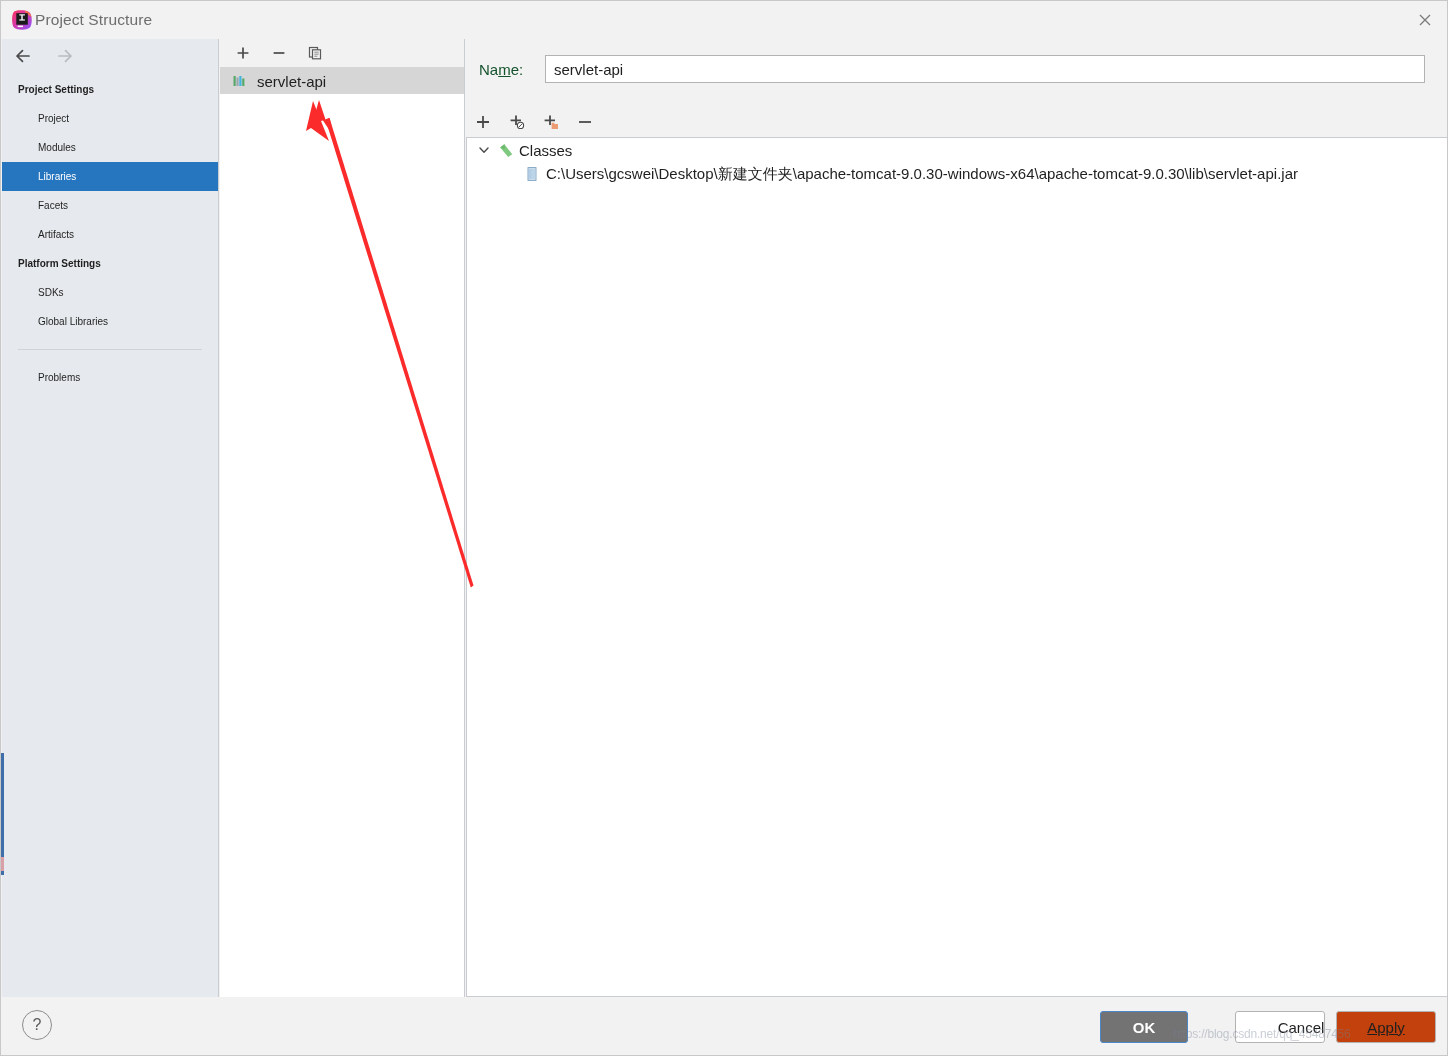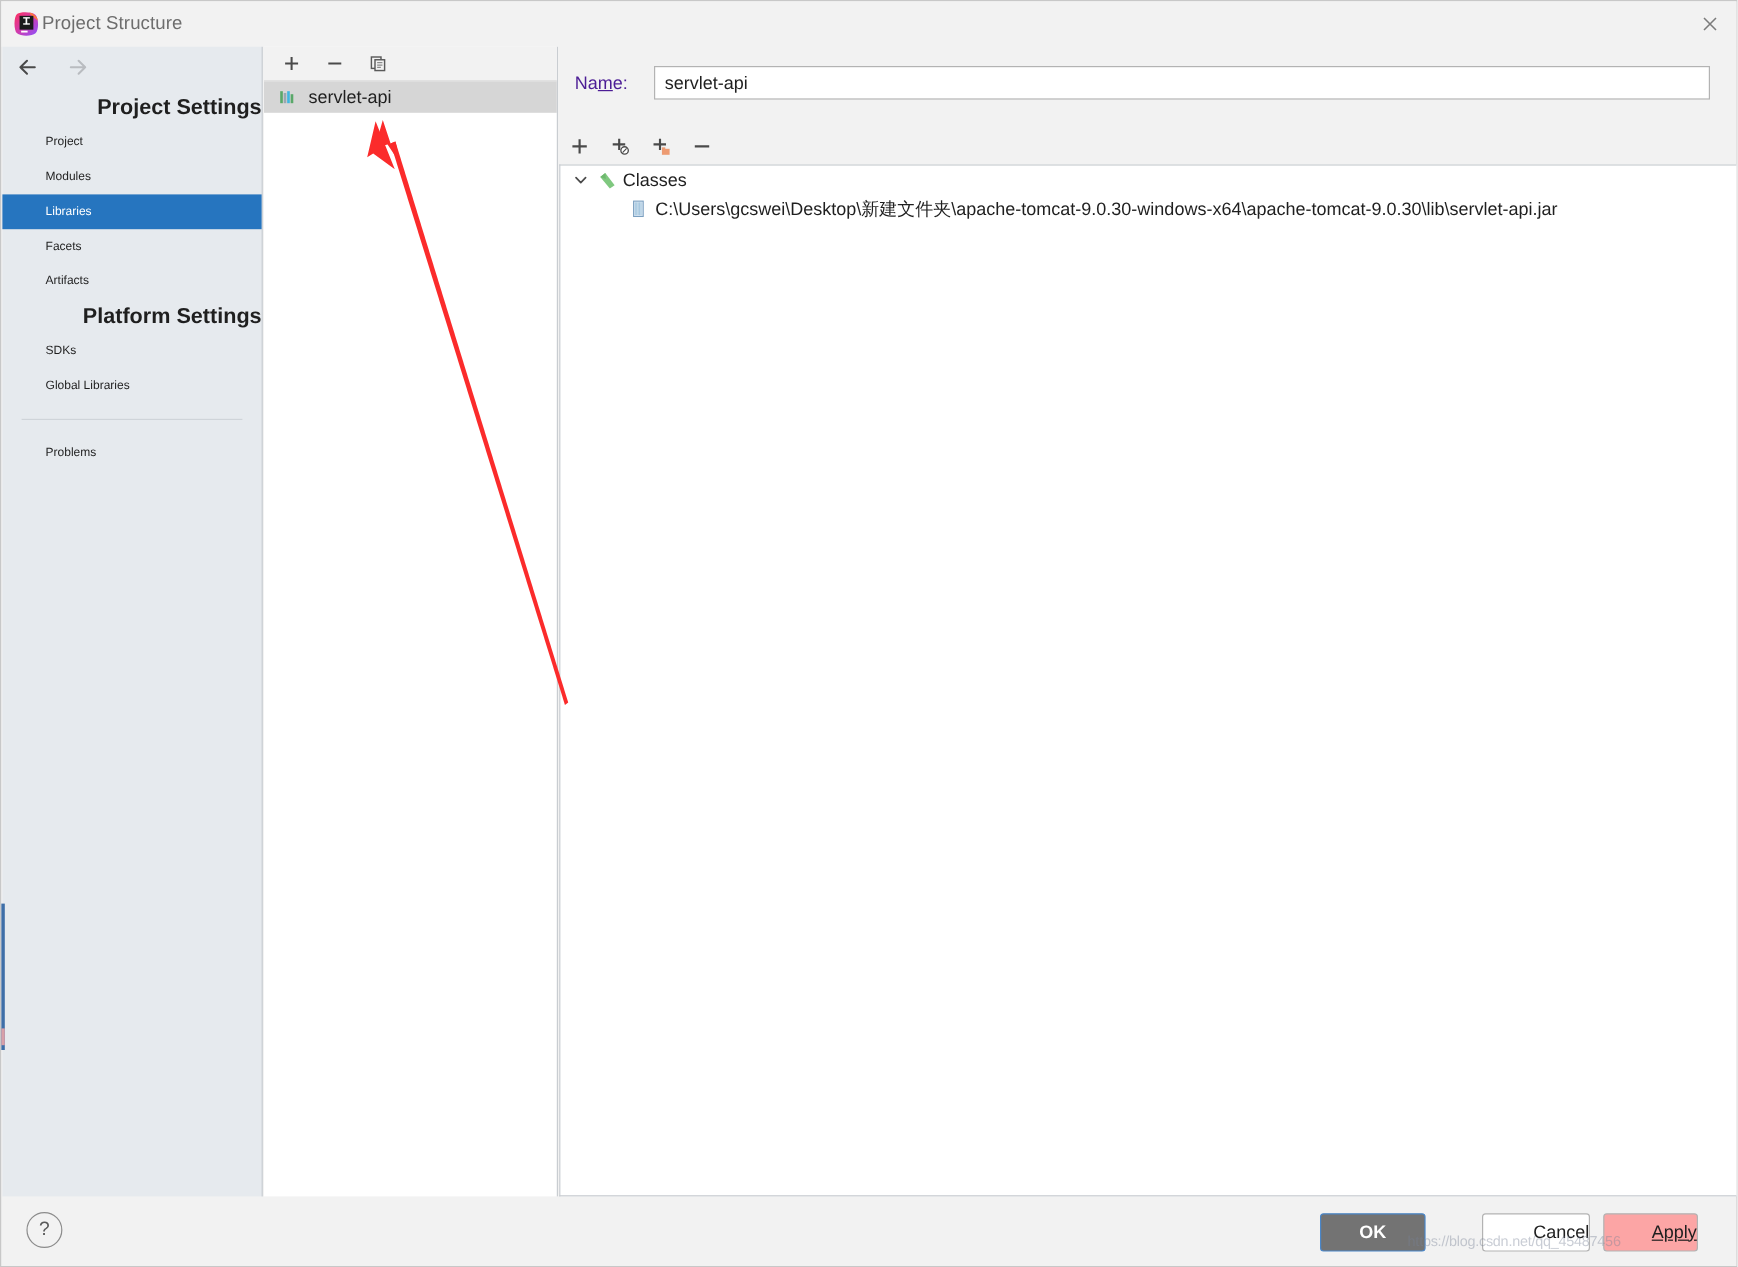--- a/index.html
+++ b/index.html
@@ -67,28 +67,27 @@
   }
   .nav-arrows {
     height: 36px;
     display: flex;
     align-items: center;
     padding-left: 12px;
     gap: 18px;
   }
   .nav-arrow { width: 22px; height: 20px; display:block; }
   .group-title {
-    font-size: 18px;
+    font-size: 10px;
     font-weight: bold;
     color: #1f1f1f;
     padding: 0 0 0 16px;
     height: 29px;
     line-height: 29px;
     white-space: nowrap;
-    text-align: right;
   }
   .nav-item {
     font-size: 10px;
     color: #1f1f1f;
     height: 29px;
     line-height: 29px;
     padding-left: 36px;
     white-space: nowrap;
     cursor: default;
   }
@@ -168,21 +167,21 @@
   .name-row {
     position: absolute;
     left: 0; top: 12px;
     width: 982px;
     height: 36px;
     display: flex;
     align-items: center;
   }
   .name-label {
     font-size: 15px;
-    color: #4c1d95;
+    color: #14532d;
     margin-left: 13px;
     width: 62px;
     white-space: nowrap;
   }
   .name-label u { text-decoration: underline; }
   .name-input {
     margin-left: 4px;
     width: 880px;
     height: 28px;
     box-sizing: border-box;
@@ -277,25 +276,24 @@
   .btn-cancel {
     left: 1233px;
     width: 90px;
     background: #ffffff;
     color: #1f1f1f;
     border: 1px solid #b3b3b3;
     padding-left: 42px;
   }
   .btn-apply {
     left: 1334px;
-    width: 79px;
-    background: #fca5a5;
+    width: 100px;
+    background: #c2410c;
     color: #1f1f1f;
     border: 1px solid #b3b3b3;
-    justify-content: flex-end;
   }
 
   .watermark {
     position: absolute;
     left: 1172px; top: 1026px;
     font-size: 12px;
     color: rgba(120,130,150,0.40);
     letter-spacing: -0.2px;
     white-space: nowrap;
     font-family: "Liberation Sans", sans-serif;

